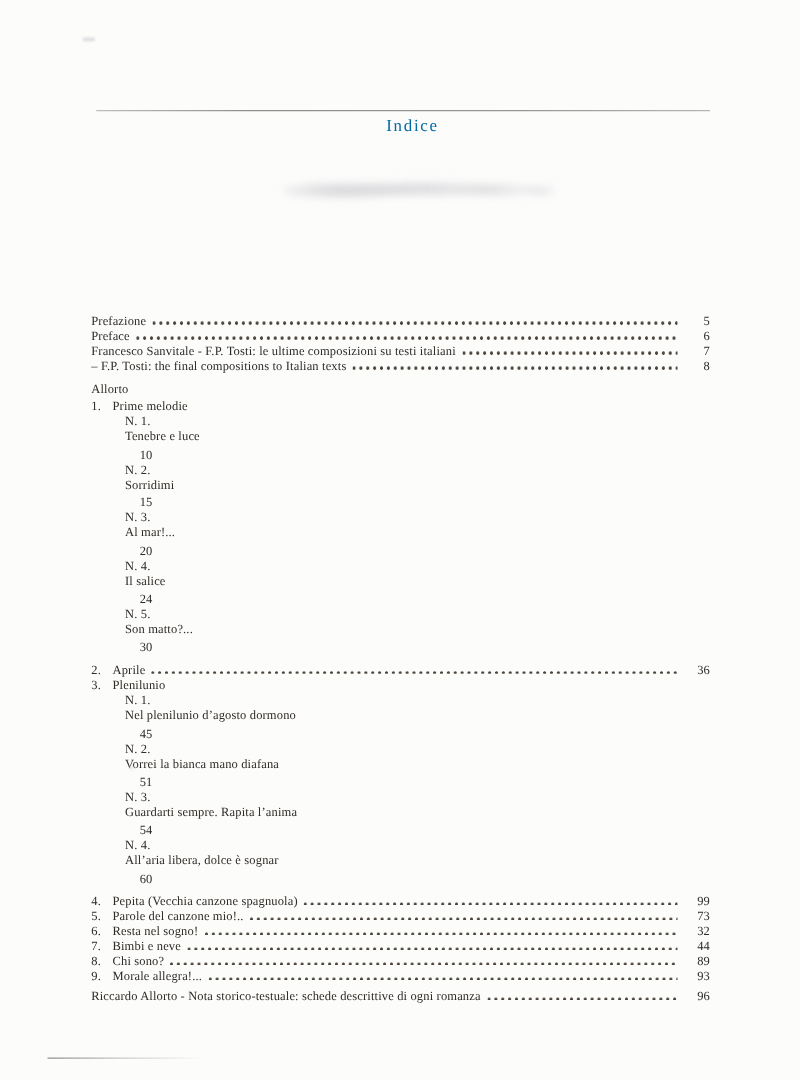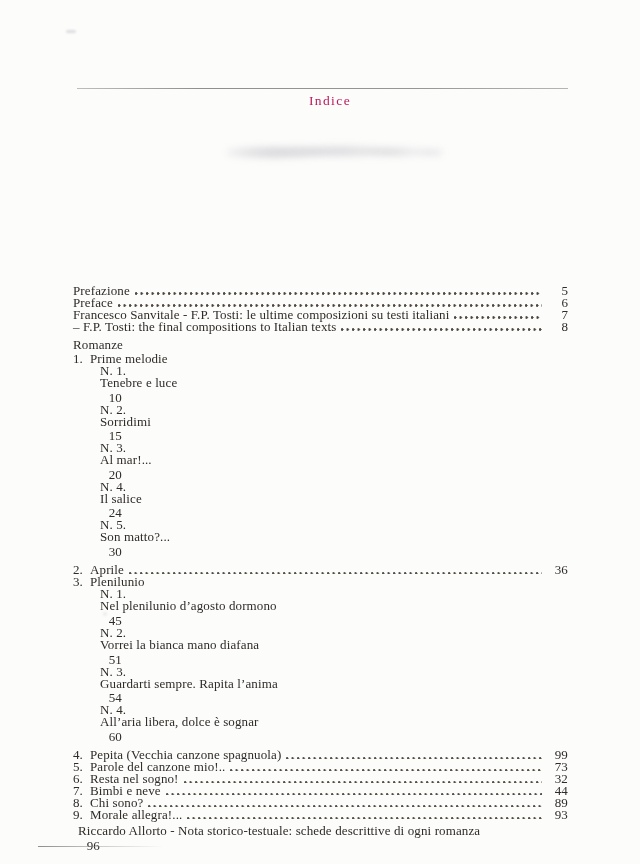--- a/index.html
+++ b/index.html
@@ -8,34 +8,34 @@
     background:#fcfcfb;overflow:hidden;
     font-family:"Liberation Serif","DejaVu Serif",serif;
     color:#2f2b27;
   }
   .rule{
     position:absolute;left:77px;top:88px;width:491px;height:1.3px;
     background:linear-gradient(to right,#bdbdbd,#8f8f8f 25%,#979797 70%,#b5b5b5);
   }
   .title{
     position:absolute;left:20px;top:93px;width:620px;
-    text-align:center;font-size:13.5px;letter-spacing:1.4px;color:#be185d;
+    text-align:center;font-size:13.5px;letter-spacing:1.4px;color:#0369a1;
   }
   .smudge{
     position:absolute;left:227px;top:138px;width:216px;height:24px;
     filter:blur(3px);
     background:
       radial-gradient(ellipse 38% 46% at 22% 60%, rgba(148,146,158,0.40), rgba(148,146,158,0) 75%),
       radial-gradient(ellipse 40% 44% at 52% 55%, rgba(148,146,158,0.34), rgba(148,146,158,0) 75%),
       radial-gradient(ellipse 24% 40% at 78% 58%, rgba(148,146,158,0.26), rgba(148,146,158,0) 75%),
       radial-gradient(ellipse 12% 34% at 95% 60%, rgba(148,146,158,0.20), rgba(148,146,158,0) 75%);
   }
   .toc{
     position:absolute;left:73px;top:252px;width:495px;
-    font-size:13px;line-height:12px;letter-spacing:0.12px;margin-top:33px;
+    font-size:10px;line-height:12px;letter-spacing:0.12px;
   }
   .row{display:flex;align-items:baseline;white-space:nowrap;}
   .num{flex:0 0 auto;}
   .t-numbered > .num{width:17px;}
   .t-sub{padding-left:22px;flex-direction:column;}
   .t-sub > .num{width:24px;}
   .label{flex:0 0 auto;}
   .t-italic > .label{}
   .dots{
     flex:1 1 auto;height:2.6px;margin:0 4px 0 5px;
@@ -83,21 +83,21 @@
     <span class="pg">7</span>
   </div>
       <div class="row t-italic">
 
     <span class="label">– F.P. Tosti: the final compositions to Italian texts</span>
     <span class="dots"></span>
     <span class="pg">8</span>
   </div>
       <div class="row t-heading" style="margin-top: 6px;">
 
-    <span class="label">Romanze</span>
+    <span class="label">Allorto</span>
 
   </div>
       <div class="row t-numbered" style="margin-top: 2px;">
     <span class="num">1.</span>
     <span class="label">Prime melodie</span>
 
   </div>
       <div class="row t-sub">
     <span class="num">N. 1.</span>
     <span class="label">Tenebre e luce</span>
@@ -192,21 +192,21 @@
     <span class="label">Chi sono?</span>
     <span class="dots"></span>
     <span class="pg">89</span>
   </div>
       <div class="row t-numbered">
     <span class="num">9.</span>
     <span class="label">Morale allegra!...</span>
     <span class="dots"></span>
     <span class="pg">93</span>
   </div>
-      <div class="row t-plain" style="margin-top: 4px; flex-direction: column;">
+      <div class="row t-plain" style="margin-top: 4px;">
 
     <span class="label">Riccardo Allorto - Nota storico-testuale: schede descrittive di ogni romanza</span>
     <span class="dots"></span>
     <span class="pg">96</span>
   </div>
     </div>
   <div class="artifact-line"></div>
   <div class="speck"></div>
   <div class="speck2"></div>
 </div>

